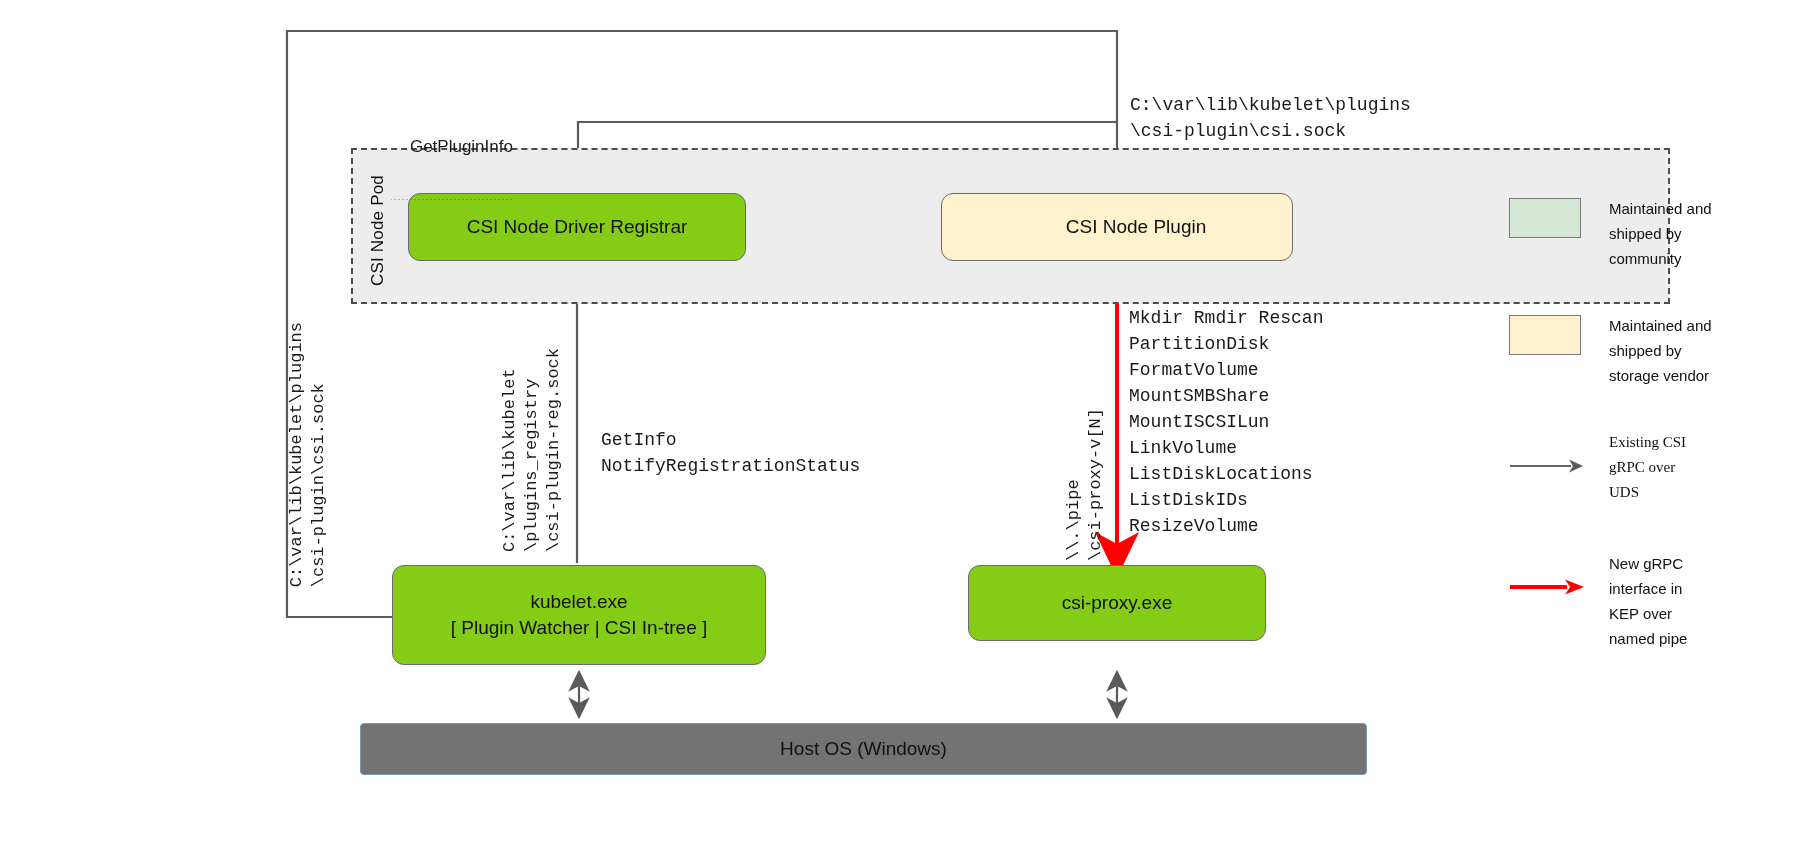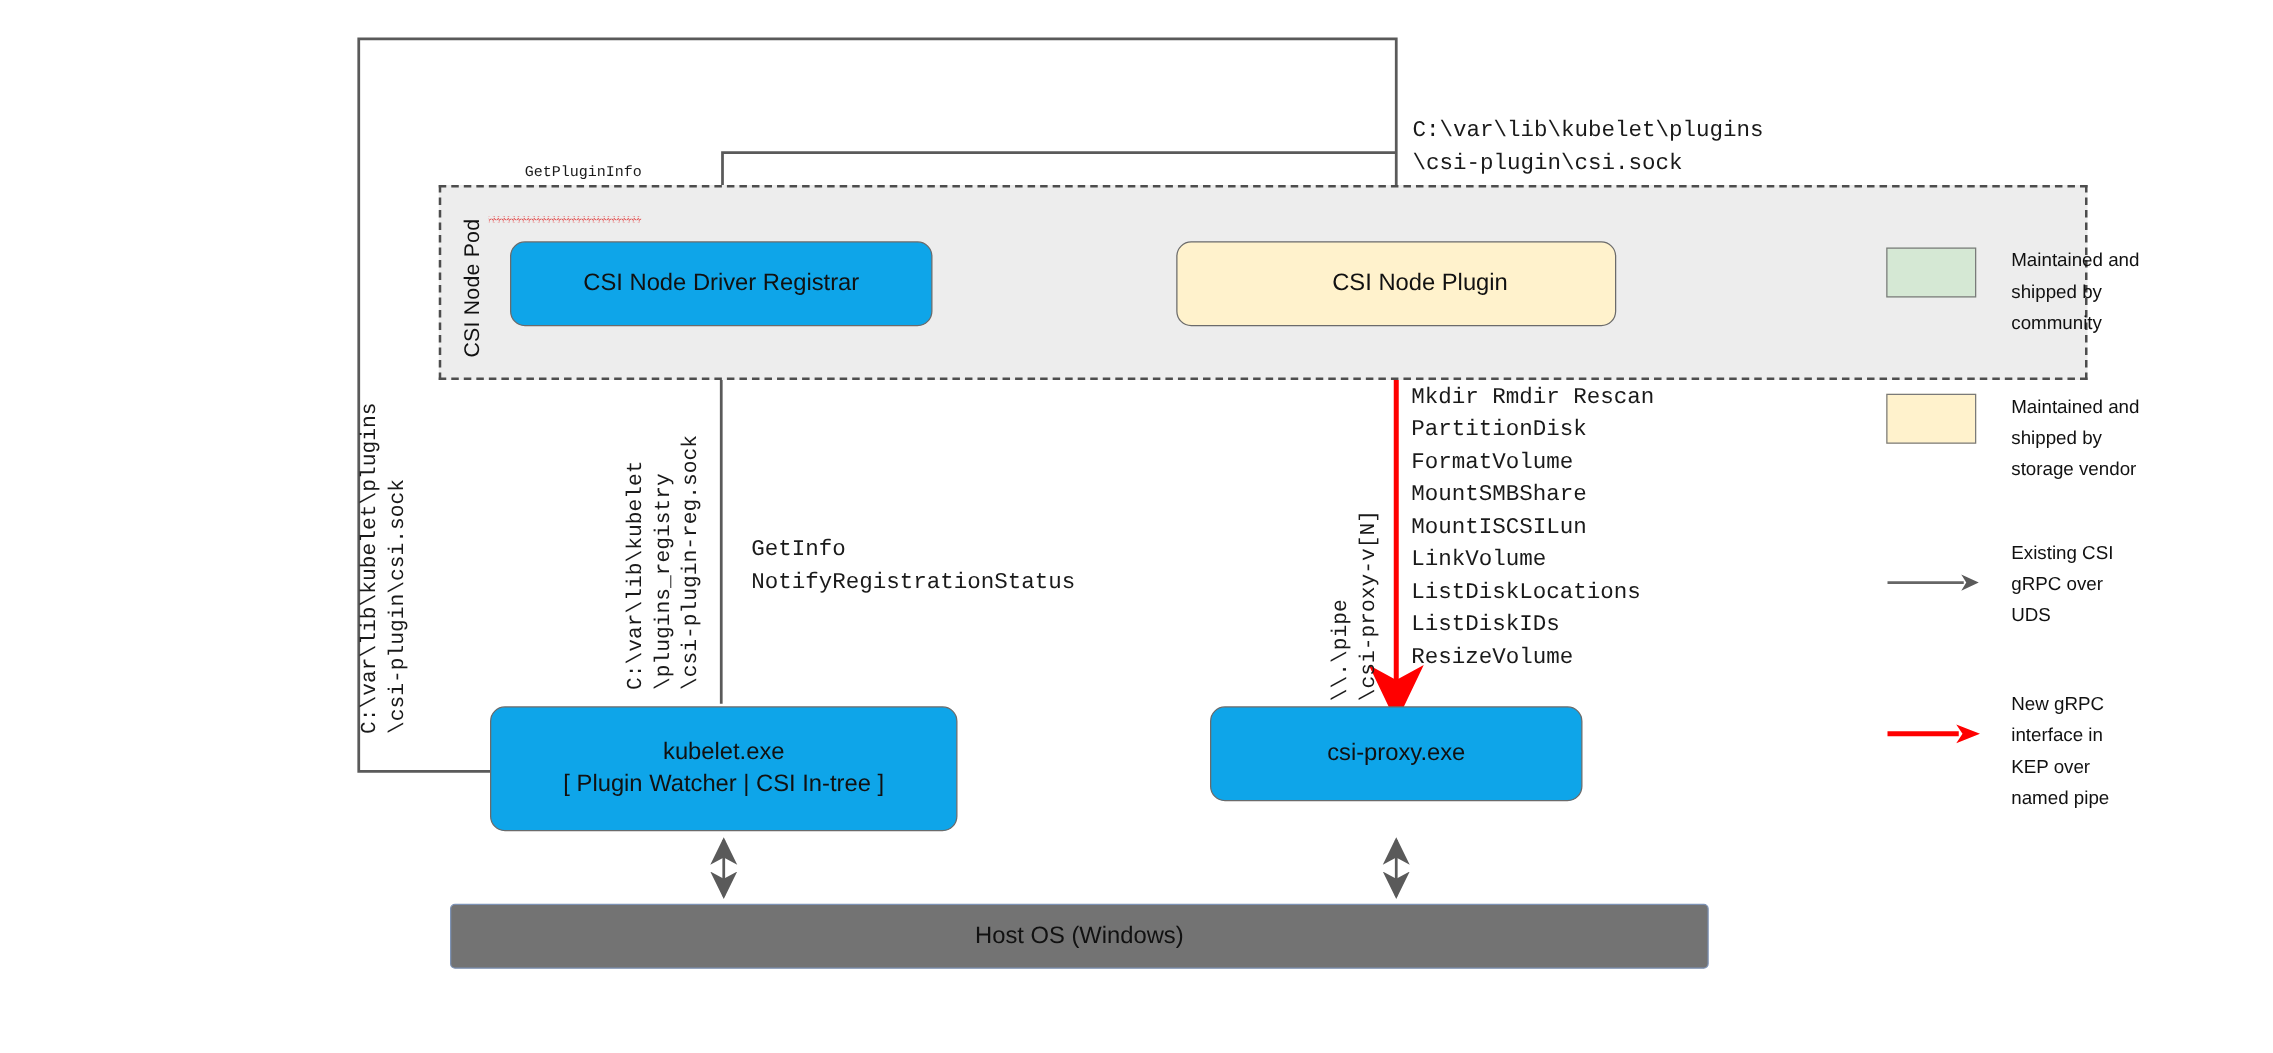--- a/index.html
+++ b/index.html
@@ -12,21 +12,21 @@
   svg.layer{position:absolute;left:0;top:0;width:1818px;height:842px;pointer-events:none;}
 
   
   .node{
     position:absolute;box-sizing:border-box;
     border:1.6px solid #6b6b6b;border-radius:12px;
     display:flex;flex-direction:column;align-items:center;justify-content:center;
     text-align:center;line-height:1.35;
     font-size:19px;color:#111;
   }
-  .node.green{background:#0ea5e9;}
+  .node.green{background:#84cc16;}
   .node.yellow{background:#fff2cc;}
   .node.blue{background:#737373;border-radius:4px;border-color:#7d92b5;}
 
   #pod-box{
     position:absolute;left:351px;top:148px;width:1319px;height:156px;
     background:#ededed;border:2px dashed #4d4d4d;box-sizing:border-box;
   }
   #pod-label{
     position:absolute;left:368px;top:175px;
     font-size:17px;color:#111;
@@ -48,22 +48,22 @@
     font-family:"Liberation Mono","DejaVu Sans Mono",monospace;
     font-size:18px;line-height:26px;color:#1a1a1a;white-space:pre;
   }
   #left-api-list{left:10px;top:327px;width:272px;text-align:right;}
   #right-api-list{left:1129px;top:305px;text-align:left;}
   #mid-api-list{left:601px;top:427px;text-align:left;}
   #plugin-path{left:1130px;top:92px;text-align:left;}
 
   #getplugininfo{
     position:absolute;left:391px;top:117px;
-    font-family:Liberation Mono, monospace;
-    font-size:12px;color:#1a1a1a;white-space:pre;
+    font-family:Liberation Sans, sans-serif;
+    font-size:17px;color:#1a1a1a;white-space:pre;
   }
   #getplugininfo .squiggle{
     position:absolute;left:0;right:0;bottom:-5px;height:5px;
     background-image:
       radial-gradient(circle at 2px 4px, transparent 1.6px, #e02020 1.7px, transparent 2.4px),
       radial-gradient(circle at 6px 1px, transparent 1.6px, #e02020 1.7px, transparent 2.4px);
     background-size:8px 5px;background-repeat:repeat-x;
   }
 
   
@@ -80,21 +80,21 @@
 
   
   #legend{position:absolute;left:1509px;top:196px;width:300px;}
   .legend-row{display:flex;align-items:flex-start;margin-bottom:42px;}
   .legend-key{width:78px;flex:0 0 78px;display:flex;align-items:center;justify-content:flex-start;min-height:44px;}
   .swatch{width:72px;height:40px;border:1.4px solid #7a7a7a;box-sizing:border-box;}
   .swatch.green{background:#d5e8d4;}
   .swatch.yellow{background:#fff2cc;}
   .legend-text{font-size:15px;line-height:25px;color:#111;padding-left:22px;}
   .legend-row.arrow .legend-key{padding-top:14px;}
-  #legend .r3{margin-bottom:46px;}
+  #legend .r3{margin-bottom:46px;font-family:Liberation Serif, serif;}
 </style>
 </head>
 <body>
 
 <div class="canvas">
 
   <svg class="layer" viewBox="0 0 1818 842">
     <defs>
       <marker id="arrGray" markerWidth="11" markerHeight="11" refX="9" refY="5.5" orient="auto">
         <path d="M0,0.6 L10,5.5 L0,10.4 L2.6,5.5 Z" fill="#5a5a5a"></path>

